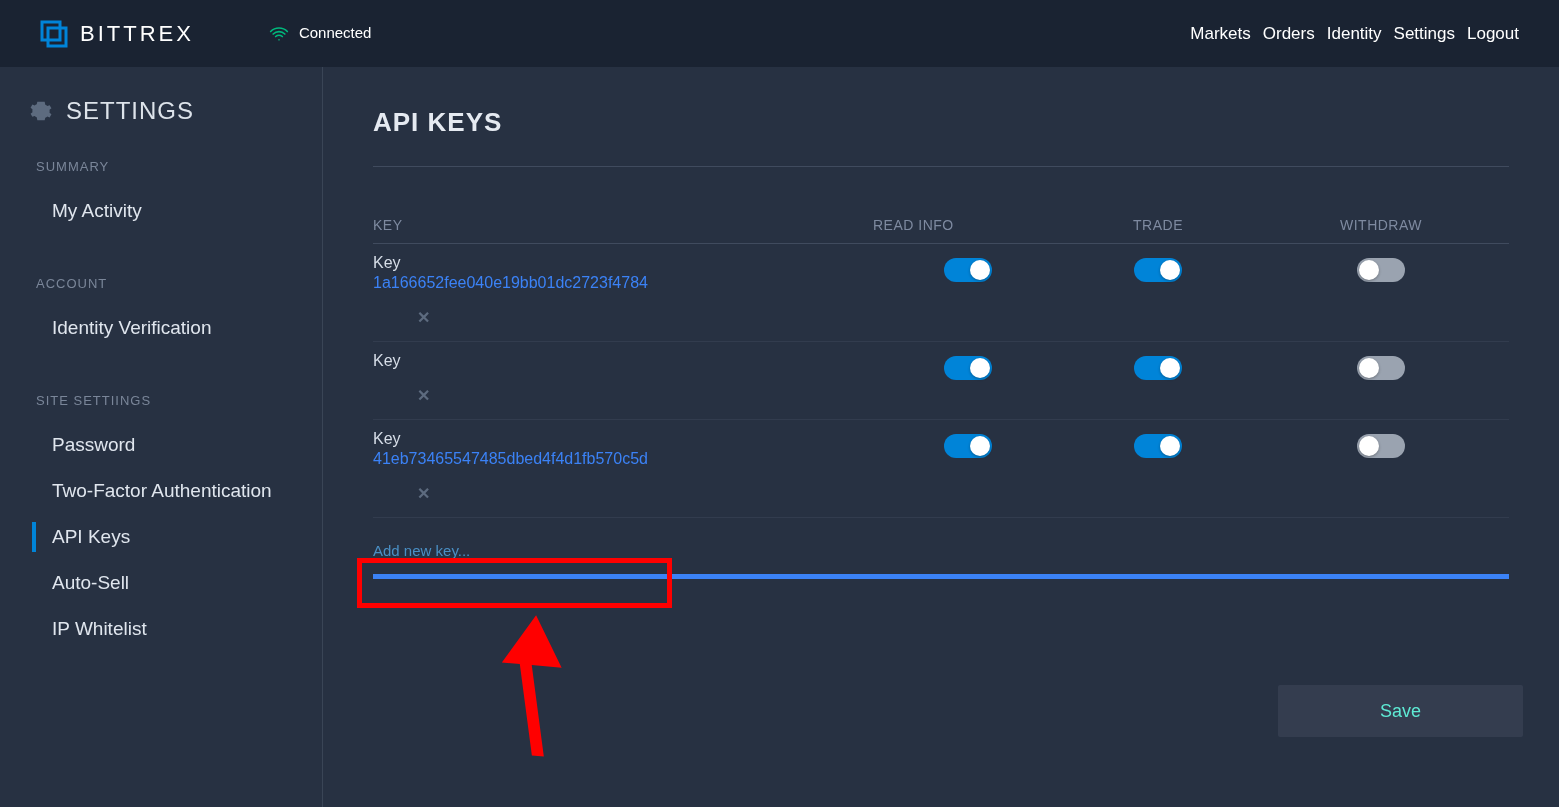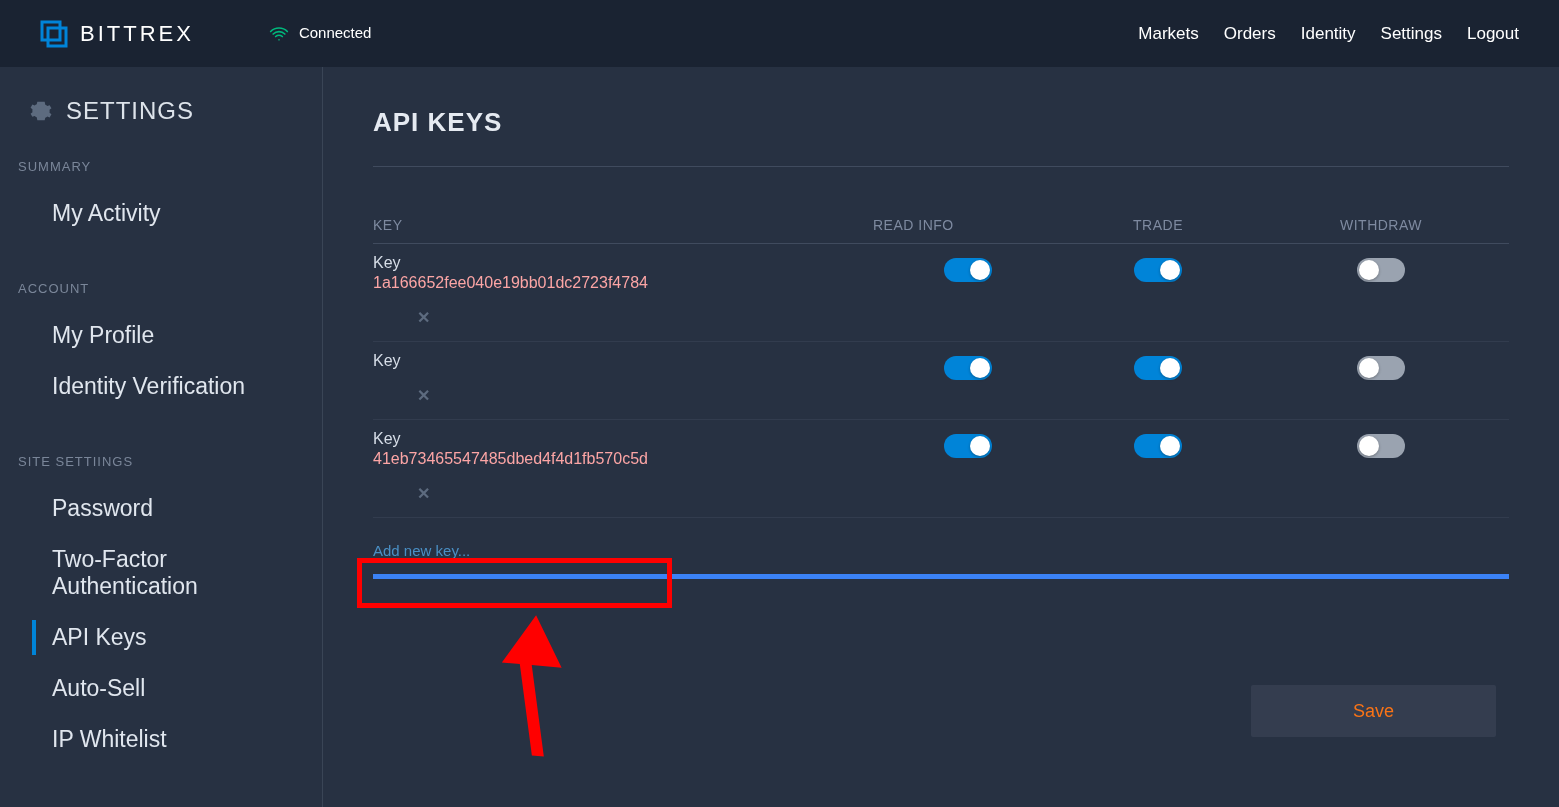--- a/index.html
+++ b/index.html
@@ -45,21 +45,21 @@
       width: 20px;
       height: 20px;
     }
     .connection-text {
       font-size: 15px;
       color: #ffffff;
     }
     .nav-links {
       margin-left: auto;
       display: flex;
-      gap: 25px;
+      gap: 12px;
     }
     .nav-link {
       font-size: 17px;
       color: #ffffff;
       cursor: pointer;
     }
 
     
     .layout {
       display: flex;
@@ -89,25 +89,25 @@
     .sidebar-title {
       font-size: 24px;
       font-weight: 400;
       letter-spacing: 1px;
       color: #dde3ea;
     }
     .sidebar-section-label {
       font-size: 13px;
       color: #7a8699;
       letter-spacing: 1px;
-      padding: 0 18px;
+      padding: 0 36px;
       margin-bottom: 14px;
     }
     .sidebar-item {
-      font-size: 23px;
+      font-size: 19px;
       color: #e0e6ee;
       padding: 12px 30px 12px 52px;
       cursor: pointer;
       position: relative;
     }
     .sidebar-item.active::before {
       content: '';
       position: absolute;
       left: 32px;
       top: 8px;
@@ -163,21 +163,21 @@
     }
     .key-cell {
       flex: 0 0 500px;
     }
     .key-label {
       font-size: 16px;
       color: #d6dde7;
     }
     .key-value {
       font-size: 16px;
-      color: #fca5a5;
+      color: #3b82f6;
       margin-top: 2px;
     }
     .delete-x {
       color: #5d6b7f;
       font-size: 16px;
       font-weight: bold;
       margin: 16px 0 8px 44px;
       cursor: pointer;
       display: inline-block;
     }
@@ -243,26 +243,26 @@
     .arrow {
       position: absolute;
       left: 500px;
       top: 615px;
       pointer-events: none;
     }
 
     
     .save-button {
       position: absolute;
-      right: 63px;
+      right: 36px;
       bottom: 70px;
       width: 245px;
       height: 52px;
       background: rgba(90, 100, 120, 0.25);
-      color: #f97316;
+      color: #5eead4;
       font-size: 18px;
       border: none;
       border-radius: 2px;
       cursor: pointer;
     }
   </style>
 </head>
 <body>
 
 <div class="header">
@@ -301,21 +301,20 @@
       <span class="sidebar-title">SETTINGS</span>
     </div>
 
     <div class="sidebar-section">
       <div class="sidebar-section-label">SUMMARY</div>
       <div class="sidebar-item">My Activity</div>
     </div>
 
     <div class="sidebar-section">
       <div class="sidebar-section-label">ACCOUNT</div>
-      <div class="sidebar-item">My Profile</div>
       <div class="sidebar-item">Identity Verification</div>
     </div>
 
     <div class="sidebar-section">
       <div class="sidebar-section-label">SITE SETTIINGS</div>
       <div class="sidebar-item">Password</div>
       <div class="sidebar-item">Two-Factor Authentication</div>
       <div class="sidebar-item active">API Keys</div>
       <div class="sidebar-item">Auto-Sell</div>
       <div class="sidebar-item">IP Whitelist</div>

